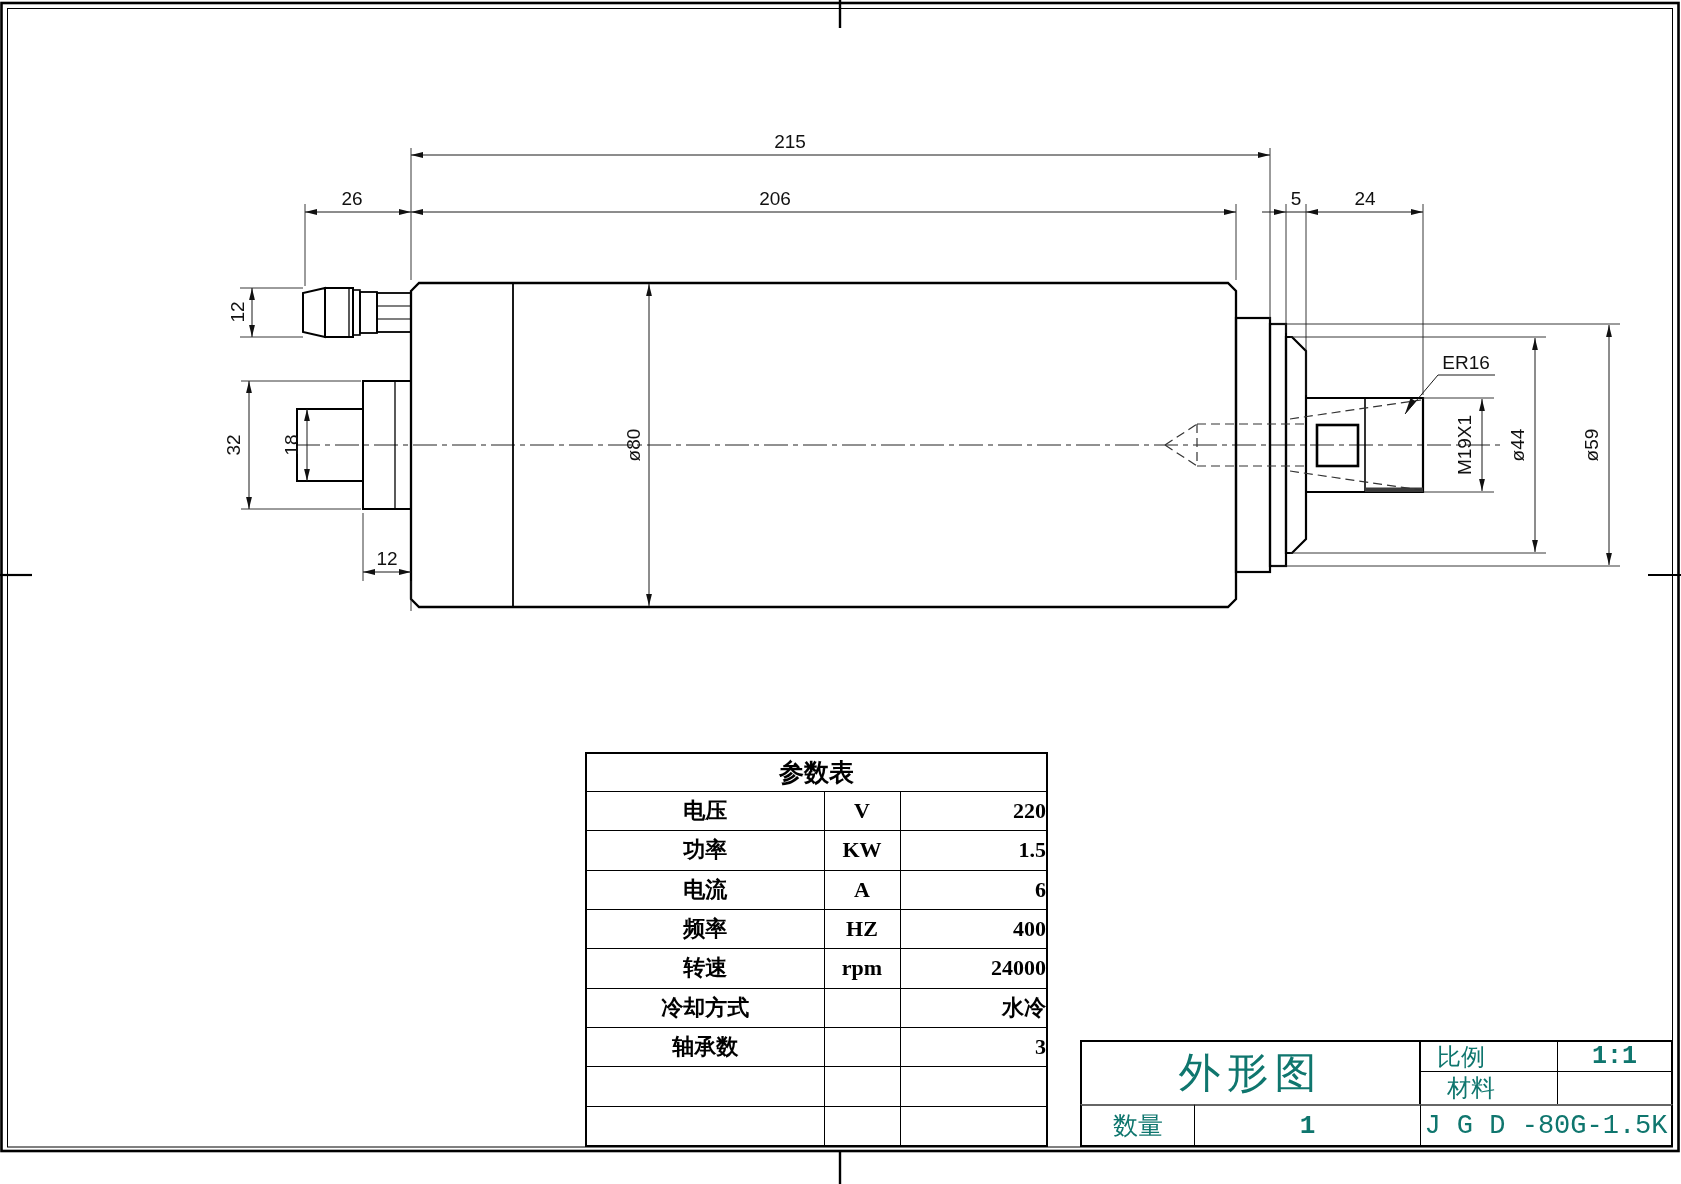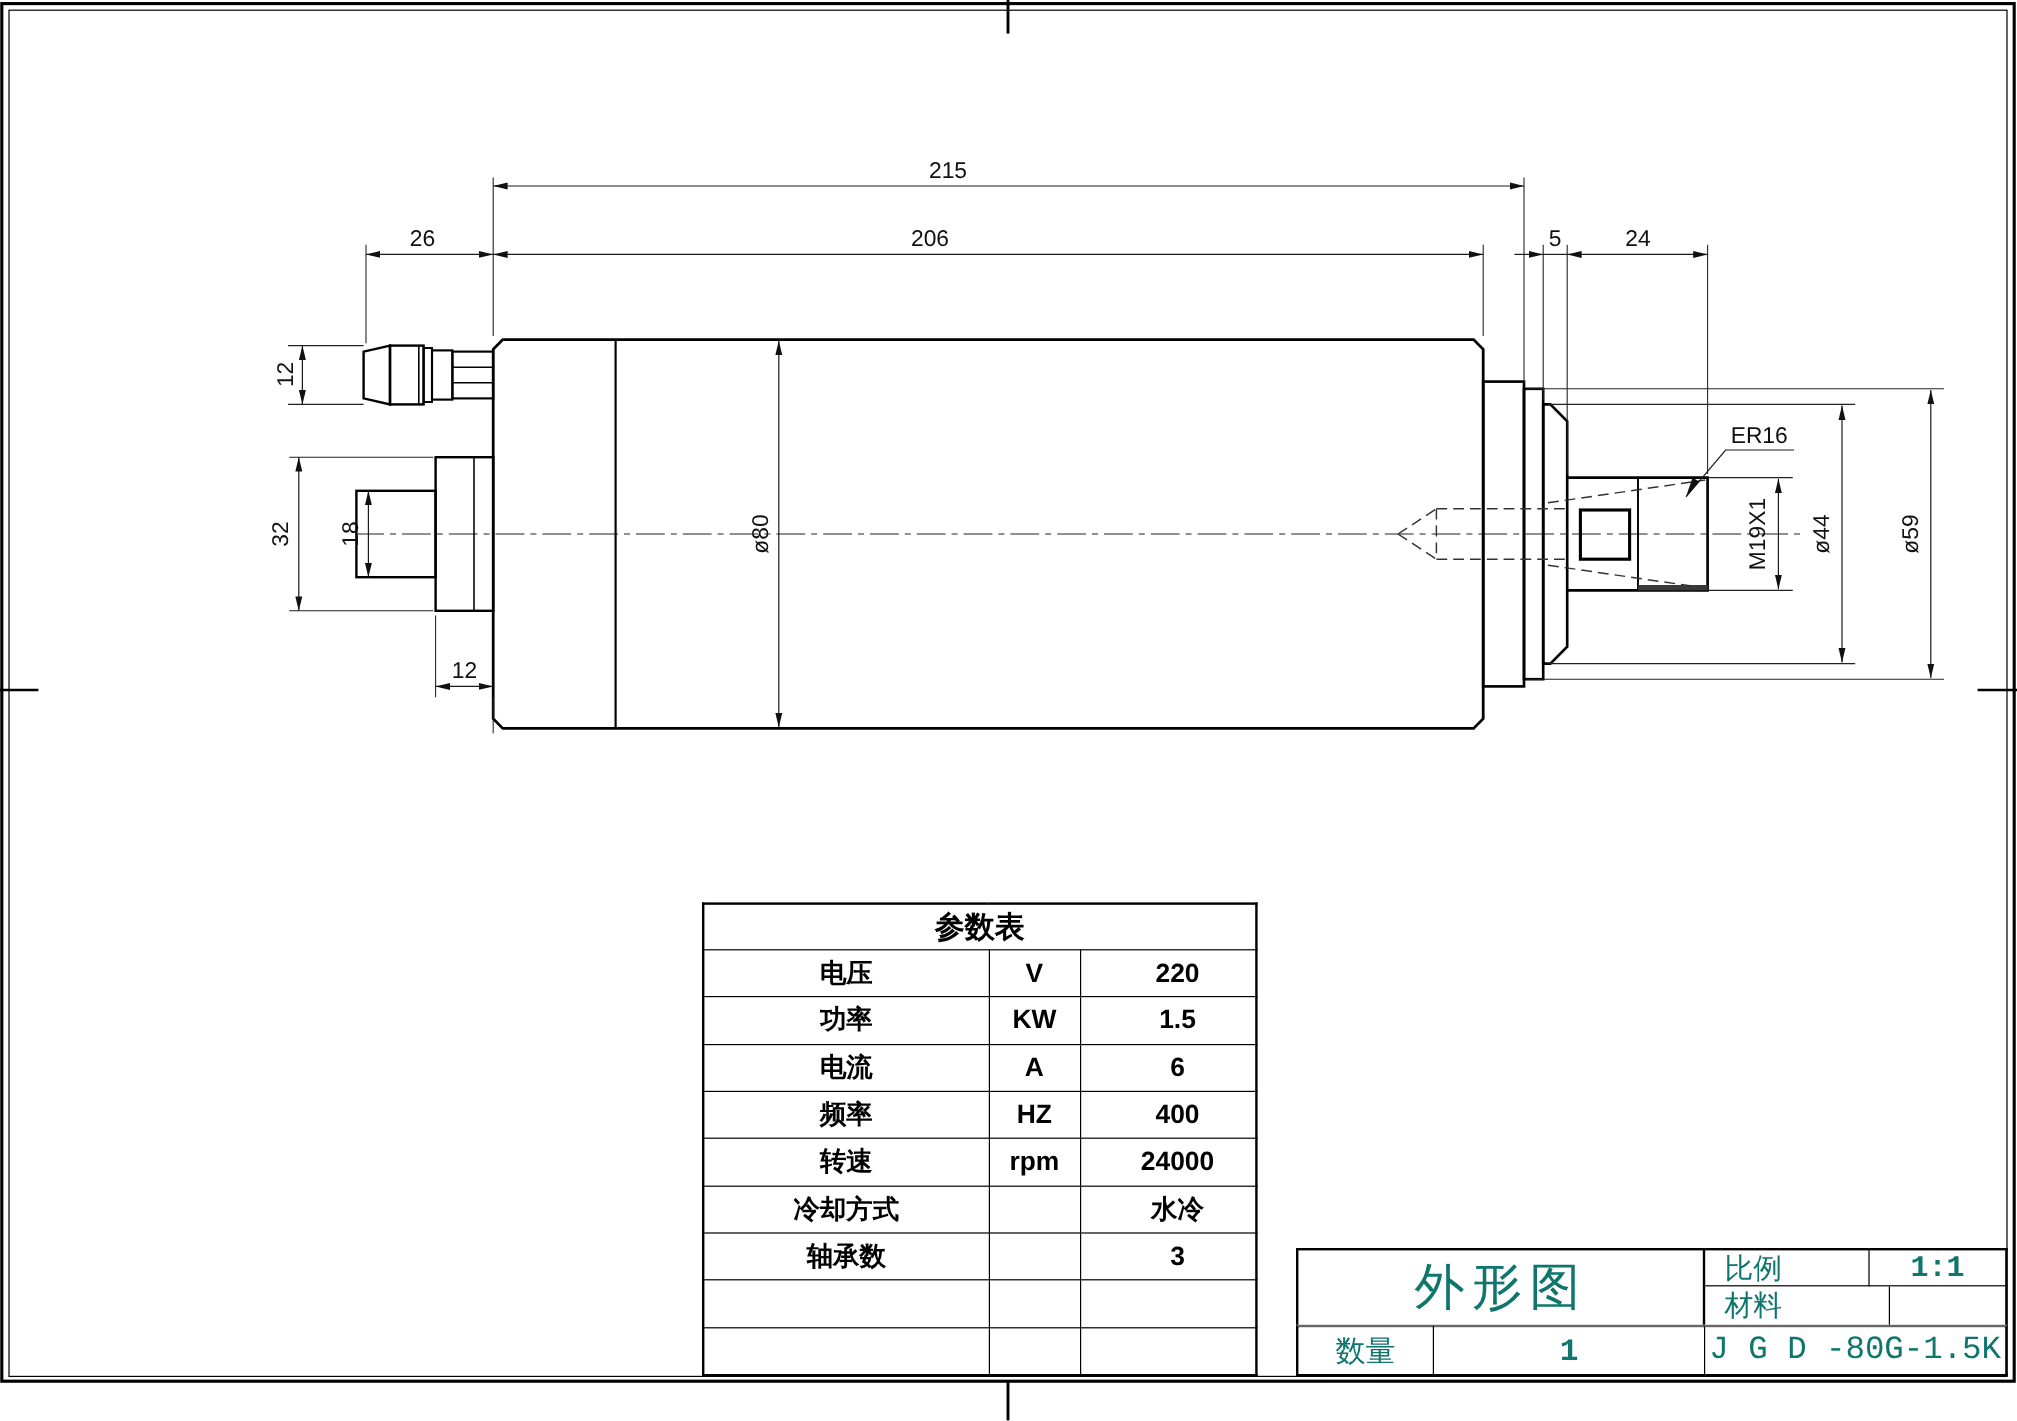--- a/index.html
+++ b/index.html
@@ -4,27 +4,27 @@
 <style>
   html,body{margin:0;padding:0;background:#fff;}
   #sheet{position:relative;width:1681px;height:1184px;background:#fff;overflow:hidden;
          font-family:"Liberation Sans","DejaVu Sans",sans-serif;}
   svg text{font-family:"Liberation Sans","DejaVu Sans",sans-serif;}
   .dim{font-size:19px;fill:#111;}
   
   #param-table{position:absolute;left:585px;top:752px;width:461px;height:395px;
                border-collapse:collapse;table-layout:fixed;}
   #param-table th,#param-table td{border:1.4px solid #000;padding:0;margin:0;
-               font-family:Liberation Sans, sans-serif;
+               font-family:Liberation Serif, serif;
                color:#000;white-space:nowrap;overflow:hidden;}
   #param-table th{height:37px;font-size:25px;font-weight:700;border-bottom:1.6px solid #000;}
   #param-table td{height:38px;font-size:22px;font-weight:700;}
   #param-table td.c-name{text-align:center;}
   #param-table td.c-unit{text-align:center;}
-  #param-table td.c-val{text-align:center;padding-left:16px;}
+  #param-table td.c-val{text-align:right;padding-left:16px;}
   #param-table{border:2px solid #000;}
   
   .tb-cell{position:absolute;box-sizing:border-box;color:#0f766e;display:flex;align-items:center;
            font-family:"Liberation Sans","DejaVu Sans",sans-serif;}
   .tb-border{border-right:1.4px solid #000;border-bottom:1.4px solid #000;}
 </style>
 </head>
 <body>
 
 <div id="sheet">
@@ -216,20 +216,20 @@
           <td class="c-val"></td>
         </tr>
       </tbody>
 </table>
 
 
 <div>
   <div class="tb-cell" style="left:1080px;top:1040px;width:341px;height:64px;border:2px solid #000;border-bottom:none;justify-content:center;font-size:42px;font-weight:500;letter-spacing:6px;">外形图</div>
   <div class="tb-cell tb-border" style="left:1421px;top:1040px;width:137px;height:32px;border-top:2px solid #000;padding-left:16px;font-size:24px;">比例</div>
   <div class="tb-cell" style="left:1558px;top:1040px;width:115px;height:32px;border-top:2px solid #000;border-right:2px solid #000000;border-bottom:1.4px solid #000;justify-content:center;font-size:25px;font-family:'Liberation Mono','DejaVu Sans Mono',monospace;font-weight:600;">1:1</div>
-  <div class="tb-cell tb-border" style="left:1421px;top:1072px;width:154px;height:32px;border-bottom:none;padding-left:16px;font-size:24px;">材料</div>
+  <div class="tb-cell tb-border" style="left:1421px;top:1072px;width:137px;height:32px;border-bottom:none;padding-left:26px;font-size:24px;">材料</div>
   <div class="tb-cell" style="left:1558px;top:1072px;width:115px;height:32px;border-right:2px solid #000;"></div>
   <div class="tb-cell" style="left:1080px;top:1104px;width:115px;height:43px;border-left:2px solid #000;border-top:2.6px solid #666;border-bottom:2px solid #000;border-right:1.4px solid #000;justify-content:center;font-size:25px;font-weight:500;">数量</div>
   <div class="tb-cell" style="left:1195px;top:1104px;width:226px;height:43px;border-top:2.6px solid #666;border-bottom:2px solid #000;border-right:1.4px solid #000;justify-content:center;font-size:26px;font-family:'Liberation Mono','DejaVu Sans Mono',monospace;font-weight:600;">1</div>
   <div class="tb-cell" style="left:1421px;top:1104px;width:252px;height:43px;border-top:2.6px solid #666;border-bottom:2px solid #000;border-right:2px solid #000;justify-content:center;font-size:27px;font-family:'Liberation Mono','DejaVu Sans Mono',monospace;font-weight:400;">J G D -80G-1.5K</div>
 </div>
 
 </div>
 
 </body></html>

